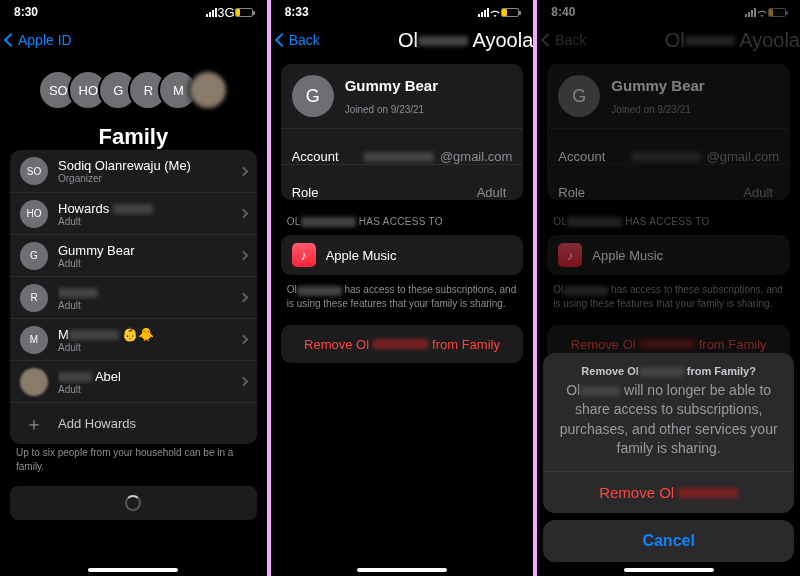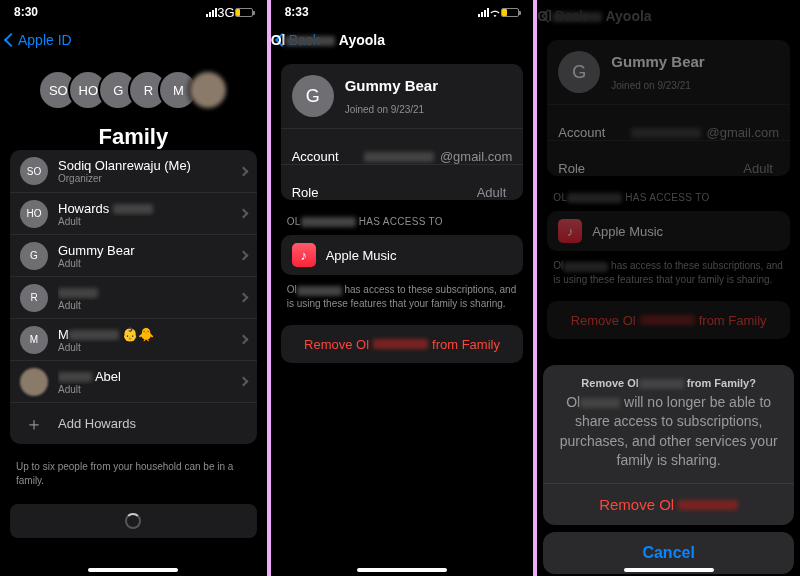--- a/index.html
+++ b/index.html
@@ -19,21 +19,21 @@
   .sigbars span:nth-child(4){height:9px;}
   .batt { width:18px; height:9px; border:1px solid #888; border-radius:2px; position:relative; }
   .batt::after { content:""; position:absolute; right:-3px; top:2px; width:2px; height:4px; background:#888; border-radius:0 1px 1px 0; }
   .batt i { display:block; height:100%; width:28%; background:#ffcc00; border-radius:1px; }
   .wifi { width:12px; height:9px; }
 
   
   .nav { height:32px; display:flex; align-items:center; padding:0 6px; font-size:14px; position:relative; }
   .nav .back { color:#0a84ff; display:flex; align-items:center; gap:2px; cursor:pointer; }
   .nav .back.dim { color:#555; }
-  .nav .title { position:absolute; left:0; right:0; text-align:left; font-weight:700; font-size:14px; pointer-events:none; }
+  .nav .title { position:absolute; left:0; right:0; text-align:right; font-weight:400; font-size:20px; pointer-events:none; }
   .nav .title.dim { color:#666; }
   .chevron { width:10px; height:10px; border-left:2px solid currentColor; border-bottom:2px solid currentColor; transform:rotate(45deg); }
 
   
   .avatars-row { display:flex; justify-content:center; align-items:center; margin-top:8px; height:52px; }
   .av { width:40px; height:40px; border-radius:50%; background:#6e6e73; display:flex; align-items:center; justify-content:center; font-size:13px; font-weight:500; color:#fff; border:2px solid #000; margin-left:-10px; }
   .av:first-child { margin-left:0; }
   .av.photo { background:#8a7a6a; filter:blur(2px); }
   .h1 { text-align:center; font-size:22px; font-weight:700; margin:8px 0 0; }
 
@@ -41,41 +41,41 @@
   .row { display:flex; align-items:center; height:42px; padding:0 10px; border-top:1px solid #2c2c2e; position:relative; cursor:pointer; }
   .row:first-child { border-top:none; }
   .row .av2 { width:28px; height:28px; border-radius:50%; background:#6e6e73; display:flex; align-items:center; justify-content:center; font-size:10px; margin-right:10px; flex-shrink:0; }
   .row .av2.photo { background:#8a7a6a; filter:blur(1px); }
   .row .txt { flex:1; min-width:0; }
   .row .name { font-size:13px; white-space:nowrap; overflow:hidden; text-overflow:ellipsis; }
   .row .sub { font-size:10px; color:#8e8e93; }
   .row .chev-r { width:7px; height:7px; border-top:2px solid #5a5a5e; border-right:2px solid #5a5a5e; transform:rotate(45deg); flex-shrink:0; margin-left:6px; }
   .row.add .plus { width:28px; height:28px; display:flex; align-items:center; justify-content:center; color:#8e8e93; font-size:18px; margin-right:10px; }
   .row.add .name { color:#c8c8cc; }
-  .footnote { font-size:10px; color:#8e8e93; margin:16px 16px; line-height:1.4; }
+  .footnote { font-size:10px; color:#8e8e93; margin:2px 16px; line-height:1.4; }
   .loadbar { margin:12px 10px; height:34px; background:#1c1c1e; border-radius:8px; display:flex; align-items:center; justify-content:center; }
   .spinner { width:16px; height:16px; border:2px solid #555; border-top-color:#ccc; border-radius:50%; }
   .homebar { position:absolute; bottom:4px; left:50%; transform:translateX(-50%); width:90px; height:4px; background:#fff; border-radius:3px; }
   .redact { display:inline-block; height:10px; background:#444; border-radius:2px; filter:blur(2px); vertical-align:middle; }
 
   
   .card { background:#1c1c1e; border-radius:10px; margin:8px 10px 0; overflow:hidden; }
   .card-head { display:flex; align-items:center; padding:11px; gap:11px; }
   .bigav { width:42px; height:42px; border-radius:50%; background:#6e6e73; display:flex; align-items:center; justify-content:center; font-size:18px; }
   .card-head .nm { font-size:15px; font-weight:600; }
   .card-head .jn { font-size:10px; color:#8e8e93; margin-top:10px; }
   .kv { display:flex; align-items:flex-end; justify-content:space-between; height:36px; padding:0 11px; border-top:1px solid #2c2c2e; font-size:13px; }
   .kv .v { color:#8e8e93; display:flex; align-items:center; gap:6px; }
   .section-label { font-size:10px; color:#8e8e93; margin:16px 16px 5px; letter-spacing:0.3px; text-transform:uppercase; }
   .app-row { display:flex; align-items:center; height:40px; padding:0 11px; gap:10px; font-size:13px; }
   .appicon { width:24px; height:24px; border-radius:5px; background:linear-gradient(#ff5a6b,#fa2439); display:flex; align-items:center; justify-content:center; color:#fff; font-size:13px; }
   .explain { font-size:10px; color:#8e8e93; margin:8px 16px; line-height:1.4; }
   .remove-row { margin:14px 10px 0; background:#1c1c1e; border-radius:10px; height:38px; display:flex; align-items:center; justify-content:center; color:#ff453a; font-size:13px; cursor:pointer; gap:4px; }
   .p3-content { opacity:0.5; }
-  .sheet { position:absolute; left:6px; right:6px; bottom:2px; }
+  .sheet { position:absolute; left:6px; right:6px; bottom:14px; }
   .sheet-card { background:#2a2a2c; border-radius:12px; overflow:hidden; }
   .sheet-msg { padding:12px 16px; text-align:center; }
   .sheet-msg .t { font-size:11px; color:#c8c8cc; font-weight:600; margin-bottom:4px; }
   .sheet-msg .d { font-size:14px; color:#9a9a9e; line-height:1.4; }
   .sheet-btn { border-top:1px solid #3a3a3c; height:42px; display:flex; align-items:center; justify-content:center; font-size:15px; color:#ff453a; cursor:pointer; gap:4px; }
   .cancel { margin-top:7px; background:#2a2a2c; border-radius:12px; height:42px; display:flex; align-items:center; justify-content:center; font-size:16px; color:#0a84ff; font-weight:600; cursor:pointer; }
 </style>
 </head>
 <body>
 
@@ -239,20 +239,37 @@
     <div class="remove-row">
       <span>Remove Ol</span>
         <span class="redact" style="width:55px;background:#7a2222"></span>
         <span> from Family</span>
     </div>
     <div class="homebar"></div>
   </div>
 
   <div class="phone">
     <div class="p3-content">
+      <div class="status">
+        <span>8:40</span>
+        <span class="right">
+          <span class="sigbars">
+              <span></span>
+              <span></span>
+              <span></span>
+              <span></span>
+            </span>
+          <svg class="wifi" viewBox="0 0 24 18">
+              <path d="M12 18l-3-3c1.6-1.6 4.4-1.6 6 0l-3 3zm-7-7l-2-2c5-5 13-5 18 0l-2 2c-3.9-3.9-10.1-3.9-14 0z" fill="#fff"></path>
+            </svg>
+          <span class="batt">
+              <i></i>
+            </span>
+        </span>
+      </div>
       <div class="nav">
         <span class="back dim">
           <span class="chevron"></span>
           <span>Back</span>
         </span>
         <span class="title dim"><span>Ol</span><span class="redact" style="width:50px"></span> <span>Ayoola</span></span>
       </div>
       <div class="card">
         <div class="card-head">
           <div class="bigav">G</div>

